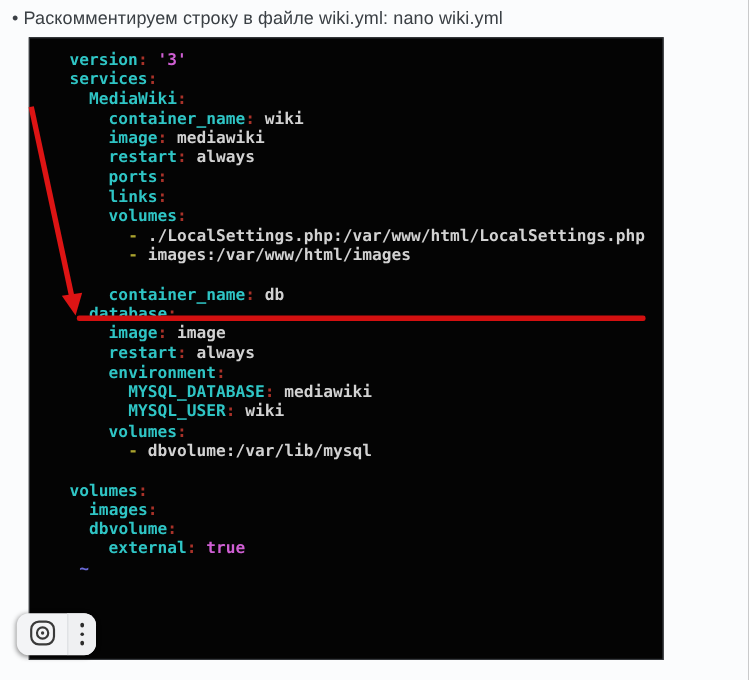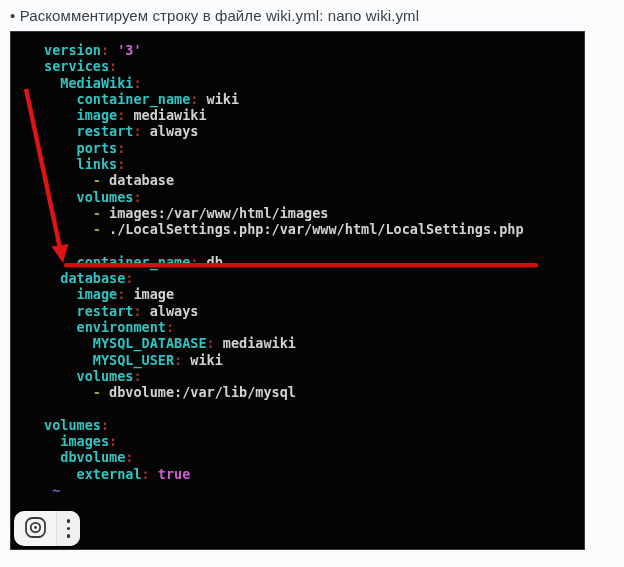--- a/index.html
+++ b/index.html
@@ -6,21 +6,21 @@
   body{
     width:624px;height:567px;position:relative;overflow:hidden;
     background:#fbfcfd;
     font-family:"Liberation Sans",sans-serif;
   }
   .instruction{
     position:absolute;left:10px;top:7px;
     font-size:15px;color:#3b4045;letter-spacing:.1px;
   }
   .terminal{
-    position:absolute;left:10px;top:31px;width:575px;height:519px;
+    position:absolute;left:24px;top:31px;width:529px;height:519px;
     background:#040404;border:1px solid #35383c;box-sizing:border-box;
     overflow:hidden;
   }
   .term-content{
     position:absolute;left:33px;top:10px;right:0;
     font-family:"DejaVu Sans Mono",monospace;
     font-size:13.5px;line-height:16.3px;font-weight:700;
   }
   .yaml-line{min-height:16.3px;white-space:pre;}
   .tk-k{color:var(--key);}
@@ -62,24 +62,23 @@
   <div class="terminal">
     <div class="term-content">
         <div class="yaml-line"><span class="tk-k">version</span><span class="tk-c">:</span><span class="tk-v"> </span><span class="tk-s">'3'</span></div>
         <div class="yaml-line"><span class="tk-k">services</span><span class="tk-c">:</span></div>
         <div class="yaml-line"><span class="tk-v">  </span><span class="tk-k">MediaWiki</span><span class="tk-c">:</span></div>
         <div class="yaml-line"><span class="tk-v">    </span><span class="tk-k">container_name</span><span class="tk-c">:</span><span class="tk-v"> wiki</span></div>
         <div class="yaml-line"><span class="tk-v">    </span><span class="tk-k">image</span><span class="tk-c">:</span><span class="tk-v"> mediawiki</span></div>
         <div class="yaml-line"><span class="tk-v">    </span><span class="tk-k">restart</span><span class="tk-c">:</span><span class="tk-v"> always</span></div>
         <div class="yaml-line"><span class="tk-v">    </span><span class="tk-k">ports</span><span class="tk-c">:</span></div>
         <div class="yaml-line"><span class="tk-v">    </span><span class="tk-k">links</span><span class="tk-c">:</span></div>
-        <div class="yaml-line"><span class="tk-v">      </span><span class="tk-d">-</span><span class="tk-v"> database</span></div>
         <div class="yaml-line"><span class="tk-v">    </span><span class="tk-k">volumes</span><span class="tk-c">:</span></div>
+        <div class="yaml-line"><span class="tk-v">      </span><span class="tk-d">-</span><span class="tk-v"> ./LocalSettings.php:/var/www/html/LocalSettings.php</span></div>
         <div class="yaml-line"><span class="tk-v">      </span><span class="tk-d">-</span><span class="tk-v"> images:/var/www/html/images</span></div>
-        <div class="yaml-line"><span class="tk-v">      </span><span class="tk-d">-</span><span class="tk-v"> ./LocalSettings.php:/var/www/html/LocalSettings.php</span></div>
         <div class="yaml-line"></div>
         <div class="yaml-line"><span class="tk-v">    </span><span class="tk-k">container_name</span><span class="tk-c">:</span><span class="tk-v"> db</span></div>
         <div class="yaml-line"><span class="tk-v">  </span><span class="tk-k">database</span><span class="tk-c">:</span></div>
         <div class="yaml-line"><span class="tk-v">    </span><span class="tk-k">image</span><span class="tk-c">:</span><span class="tk-v"> image</span></div>
         <div class="yaml-line"><span class="tk-v">    </span><span class="tk-k">restart</span><span class="tk-c">:</span><span class="tk-v"> always</span></div>
         <div class="yaml-line"><span class="tk-v">    </span><span class="tk-k">environment</span><span class="tk-c">:</span></div>
         <div class="yaml-line"><span class="tk-v">      </span><span class="tk-k">MYSQL_DATABASE</span><span class="tk-c">:</span><span class="tk-v"> mediawiki</span></div>
         <div class="yaml-line"><span class="tk-v">      </span><span class="tk-k">MYSQL_USER</span><span class="tk-c">:</span><span class="tk-v"> wiki</span></div>
         <div class="yaml-line"><span class="tk-v">    </span><span class="tk-k">volumes</span><span class="tk-c">:</span></div>
         <div class="yaml-line"><span class="tk-v">      </span><span class="tk-d">-</span><span class="tk-v"> dbvolume:/var/lib/mysql</span></div>

